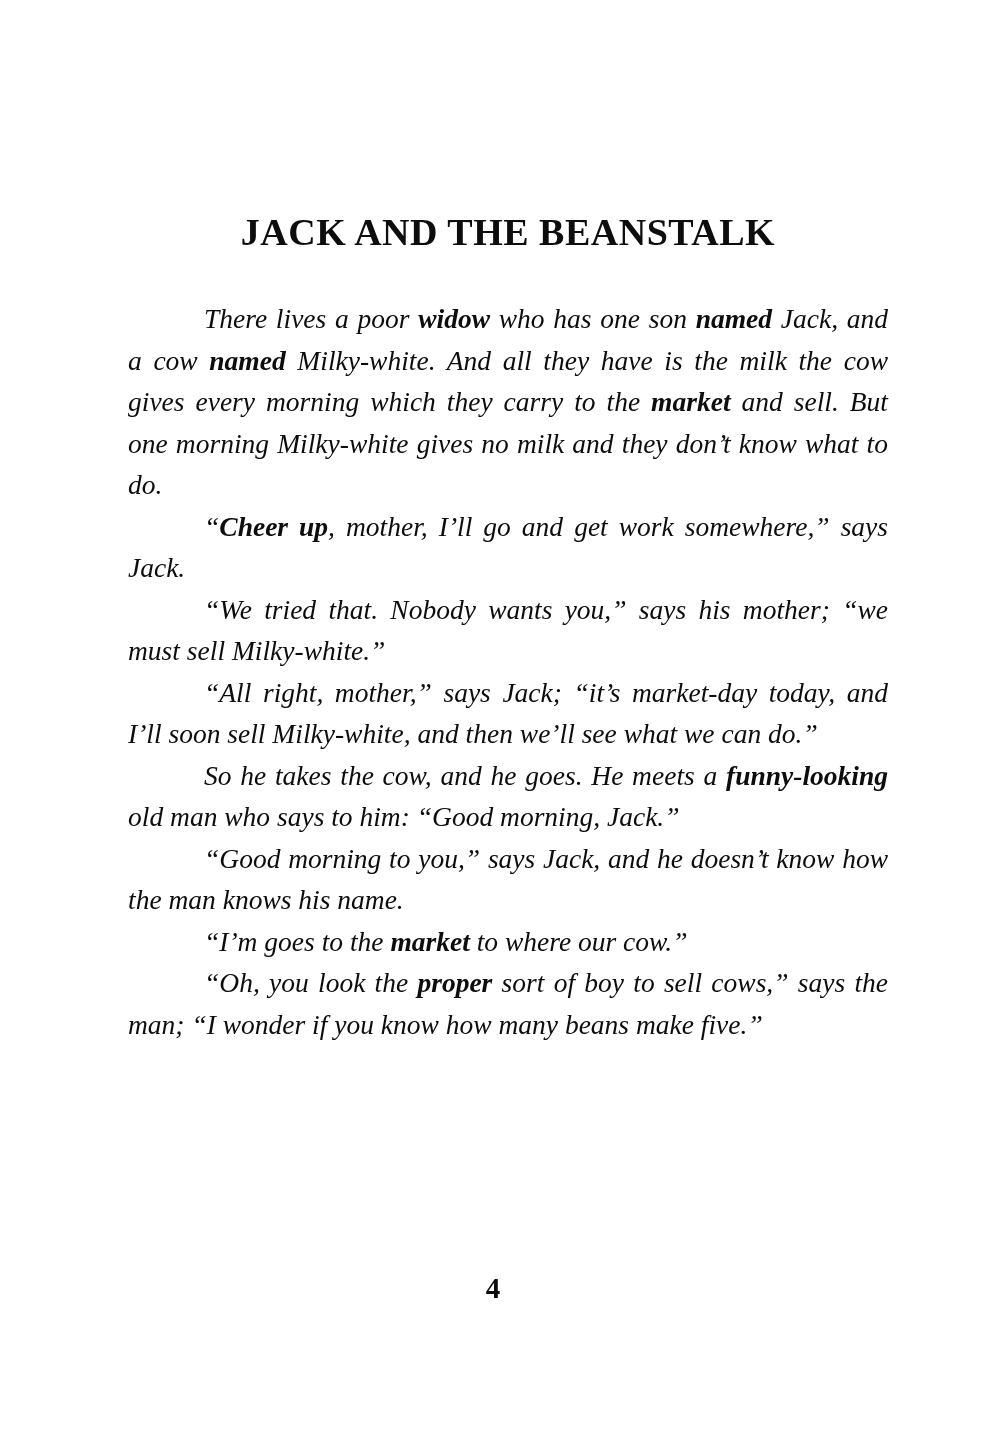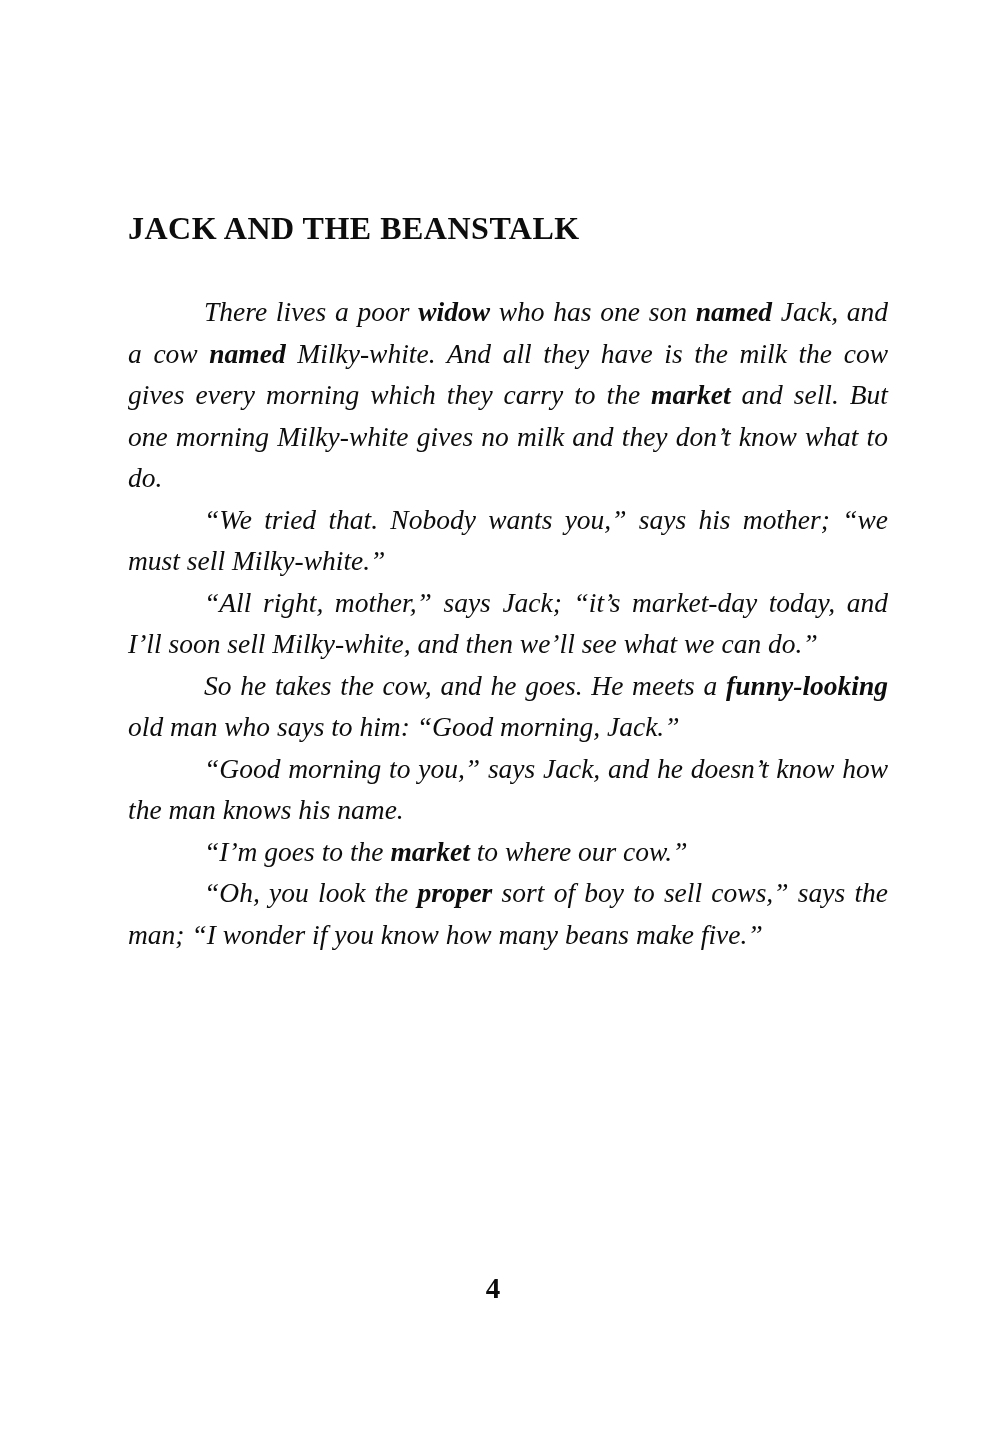--- a/index.html
+++ b/index.html
@@ -23,23 +23,23 @@
     height: 1447px;
     background: #ffffff;
   }
   .content {
     position: absolute;
     left: 128px;
     top: 210px;
     width: 760px;
   }
   .page-title {
-    font-size: 32px;
+    font-size: 38px;
     font-weight: bold;
-    text-align: left;
+    text-align: center;
     letter-spacing: 0.5px;
     margin: 0 0 44px 0;
     font-family: "Liberation Serif", "DejaVu Serif", serif;
   }
   .para {
     font-size: 27.5px;
     line-height: 41.5px;
     text-align: justify;
     text-justify: inter-word;
     margin: 0;
@@ -61,20 +61,21 @@
   }
 </style>
 </head>
 <body>
 
 <div class="page">
   <div class="content">
     <h1 class="page-title">JACK AND THE BEANSTALK</h1>
     <div id="story-body">
         <p class="para"><span>There lives a poor </span><b>widow</b><span> who has one son </span><b>named</b><span> Jack, and a cow </span><b>named</b><span> Milky-white. And all they have is the milk the cow gives every morning which they carry to the </span><b>market</b><span> and sell. But one morning Milky-white gives no milk and they don’t know what to do.</span></p>
+        <p class="para"><span>“</span><b>Cheer up</b><span>, mother, I’ll go and get work somewhere,” says Jack.</span></p>
         <p class="para"><span>“We tried that. Nobody wants you,” says his mother; “we must sell Milky-white.”</span></p>
         <p class="para"><span>“All right, mother,” says Jack; “it’s market-day today, and I’ll soon sell Milky-white, and then we’ll see what we can do.”</span></p>
         <p class="para"><span>So he takes the cow, and he goes. He meets a </span><b>funny-looking</b><span> old man who says to him: “Good morning, Jack.”</span></p>
         <p class="para"><span>“Good morning to you,” says Jack, and he doesn’t know how the man knows his name.</span></p>
         <p class="para"><span>“I’m goes to the </span><b>market</b><span> to where our cow.”</span></p>
         <p class="para"><span>“Oh, you look the </span><b>proper</b><span> sort of boy to sell cows,” says the man; “I wonder if you know how many beans make five.”</span></p>
       </div>
   </div>
   <div class="page-number">4</div>
 </div>

